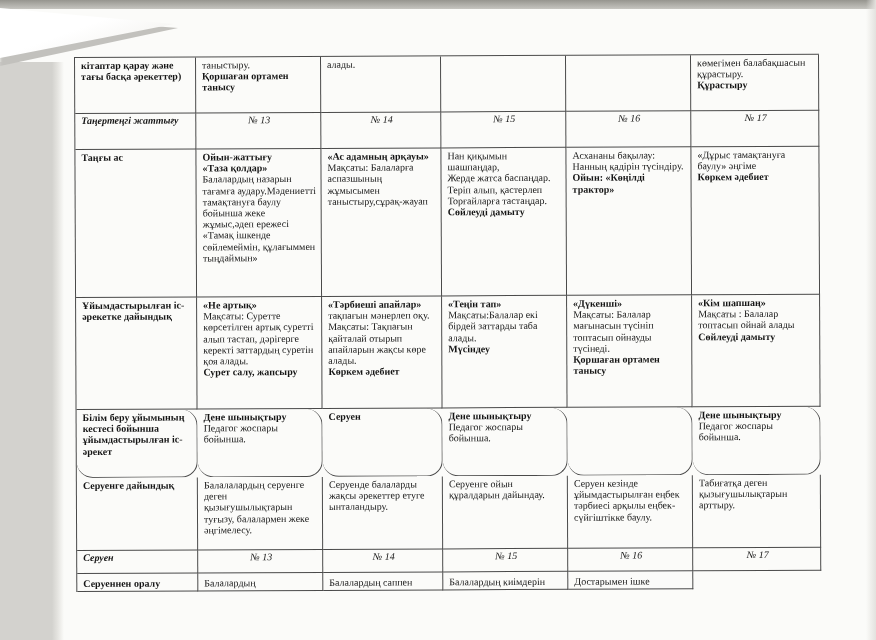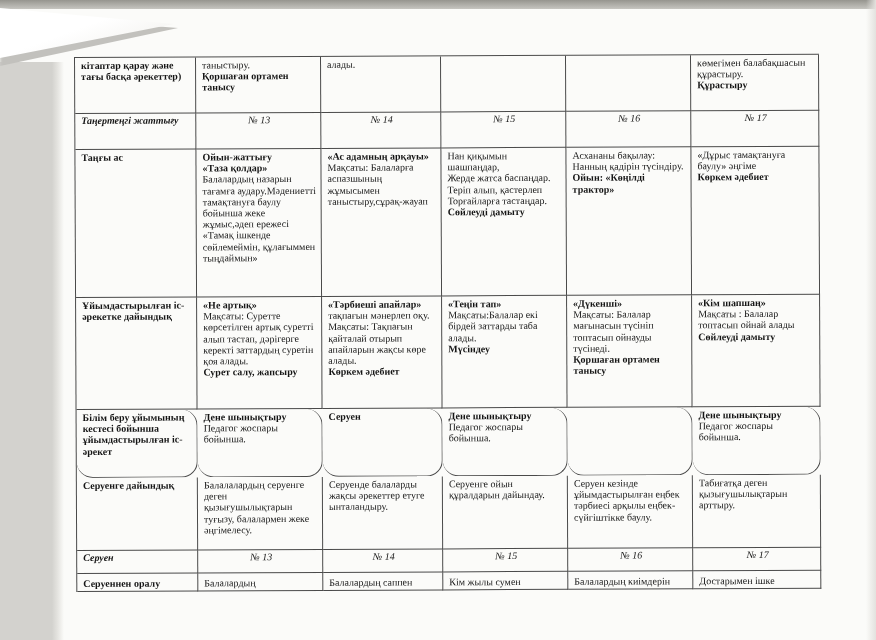--- a/index.html
+++ b/index.html
@@ -220,22 +220,19 @@
     </div>
     <div class="row">
       <div class="cell head">Серуеннен оралу</div>
       <div class="cell">
         <span class="seg">Балалардың</span>
       </div>
       <div class="cell">
         <span class="seg">Балалардың саппен</span>
       </div>
       <div class="cell">
-        <span class="seg">Кім жылы сумен</span>
-      </div>
-      <div class="cell">
         <span class="seg">Балалардың киімдерін</span>
       </div>
       <div class="cell">
         <span class="seg">Достарымен ішке</span>
       </div>
     </div>
   </div>
 
 </body></html>

